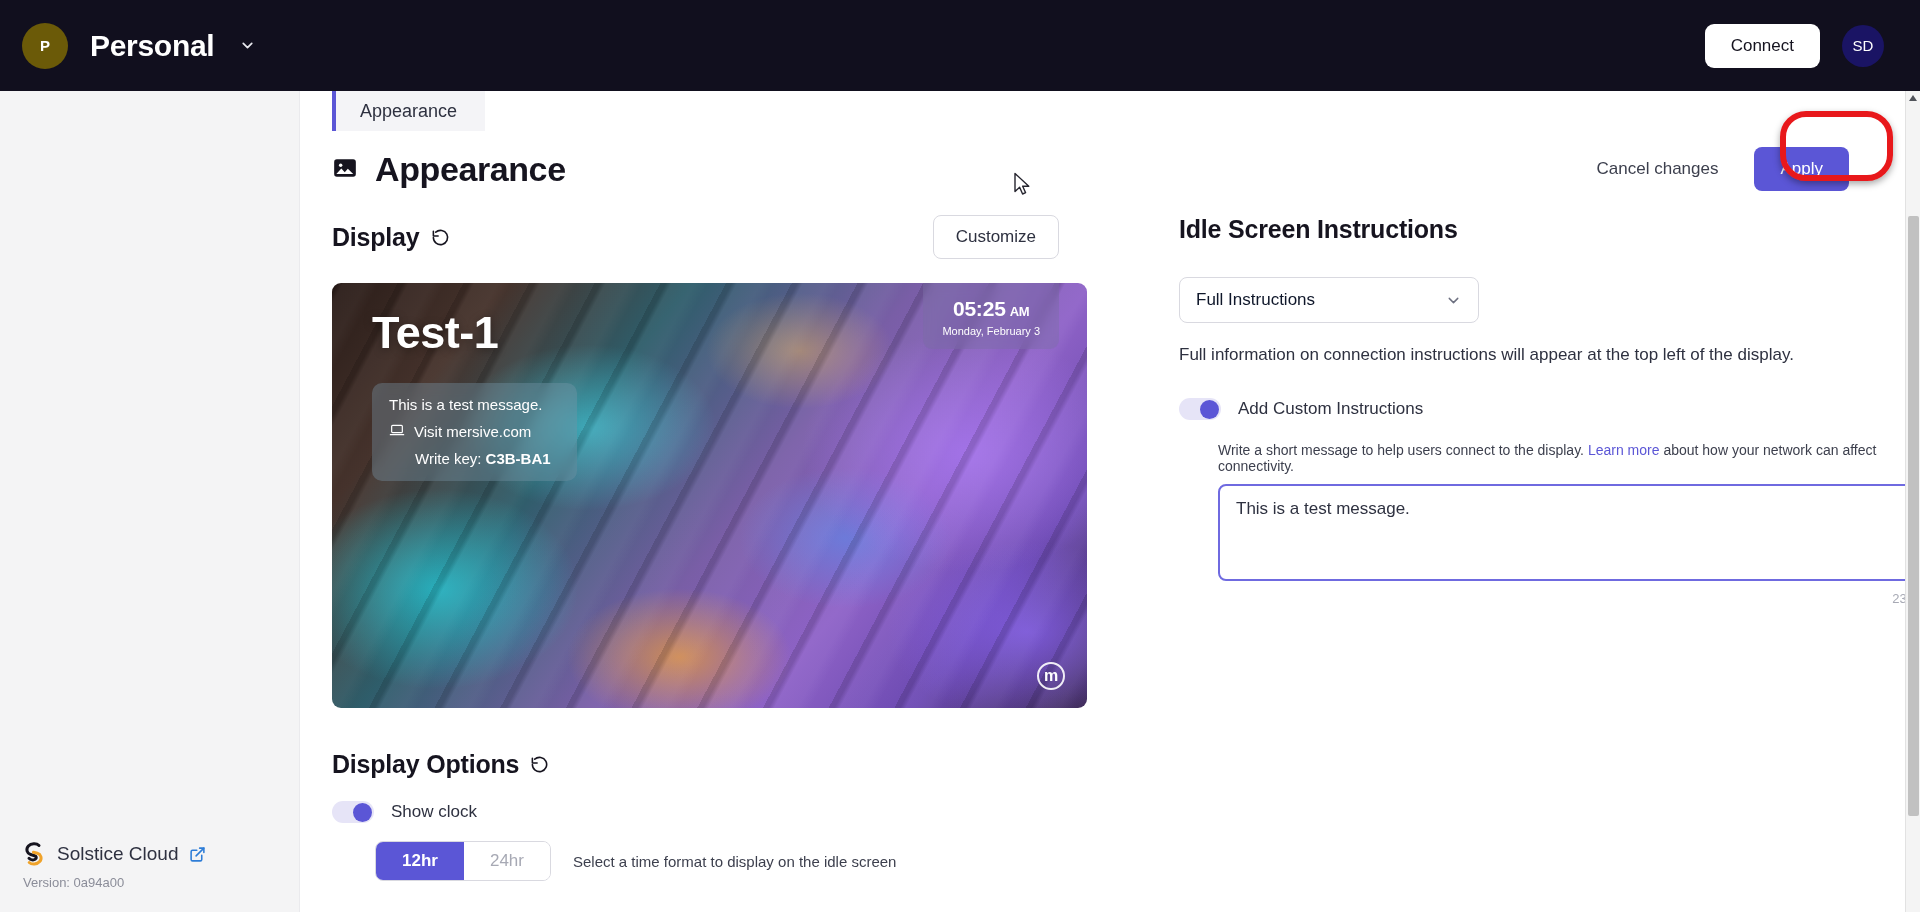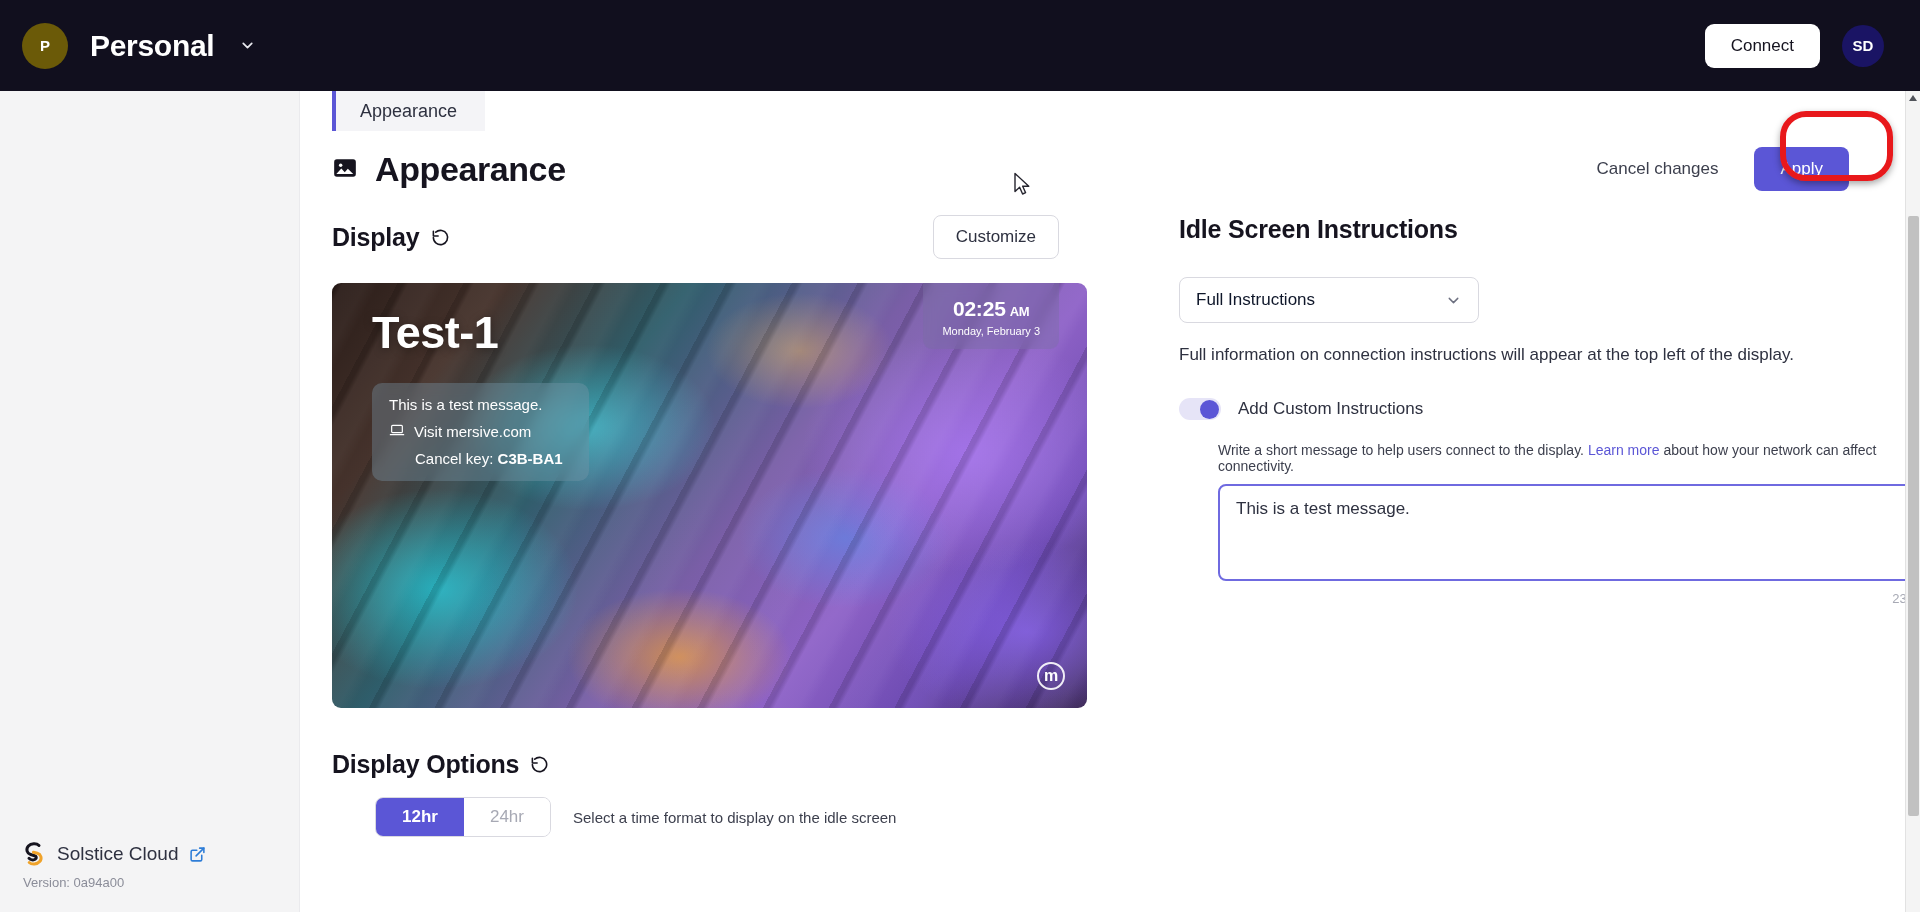--- a/index.html
+++ b/index.html
@@ -38,21 +38,21 @@
   }
   .connect-btn {
     background: #ffffff; color: #15131f;
     border: none; border-radius: 9px;
     padding: 12px 26px; font-size: 17px;
     font-family: inherit; cursor: pointer;
   }
   .user-avatar {
     width: 42px; height: 42px; border-radius: 50%;
     background: #1a1464; color: #ffffff;
-    font-size: 15px; font-weight: 700;
+    font-size: 15px; font-weight: 400;
     display: flex; align-items: center; justify-content: center;
   }
 
   
   .sidebar {
     position: absolute; top: 91px; left: 0;
     width: 300px; height: 821px;
     background: #f4f4f5;
     border-right: 1px solid #eaeaed;
   }
@@ -353,47 +353,53 @@
           <div class="pv-visit">
             <span>
               <svg width="16" height="16" viewBox="0 0 24 24" fill="none" stroke="#ffffff" stroke-width="1.8" stroke-linecap="round" stroke-linejoin="round">
                   <rect x="4" y="5" width="16" height="11" rx="1.5"></rect>
                   <line x1="2" y1="19" x2="22" y2="19"></line>
                 </svg>
             </span>
             <span>Visit mersive.com</span>
           </div>
           <div class="pv-key">
-            <span class="lbl">Cancel key:</span>
+            <span class="lbl">Write key:</span>
             <span>C3B-BA1</span>
           </div>
         </div>
 
         <div class="pv-clock">
           <div class="pv-time">
-            <span>02:25</span><span class="ampm">AM</span>
+            <span>05:25</span><span class="ampm">AM</span>
           </div>
           <div class="pv-date">Monday, February 3</div>
         </div>
 
         <div class="pv-brand">m</div>
       </div>
 
       <div class="opts">
         <div class="sec-head">
           <span>Display Options</span>
           <span class="reset-icon">
             <svg width="19" height="19" viewBox="0 0 24 24" fill="none" stroke="#16141f" stroke-width="2" stroke-linecap="round" stroke-linejoin="round">
                 <path d="M3 12a9 9 0 1 0 3-6.7"></path>
                 <polyline points="3 4 3 10 9 10"></polyline>
               </svg>
           </span>
         </div>
 
 
+        <div class="opt-row">
+          <div class="toggle">
+              <div class="knob"></div>
+            </div>
+          <div class="opt-label">Show clock</div>
+        </div>
 
         <div class="seg-wrap">
           <div class="seg">
             <button class="seg-btn on">12hr</button>
             <button class="seg-btn">24hr</button>
           </div>
           <span class="seg-hint">Select a time format to display on the idle screen</span>
         </div>
       </div>
     </div>

